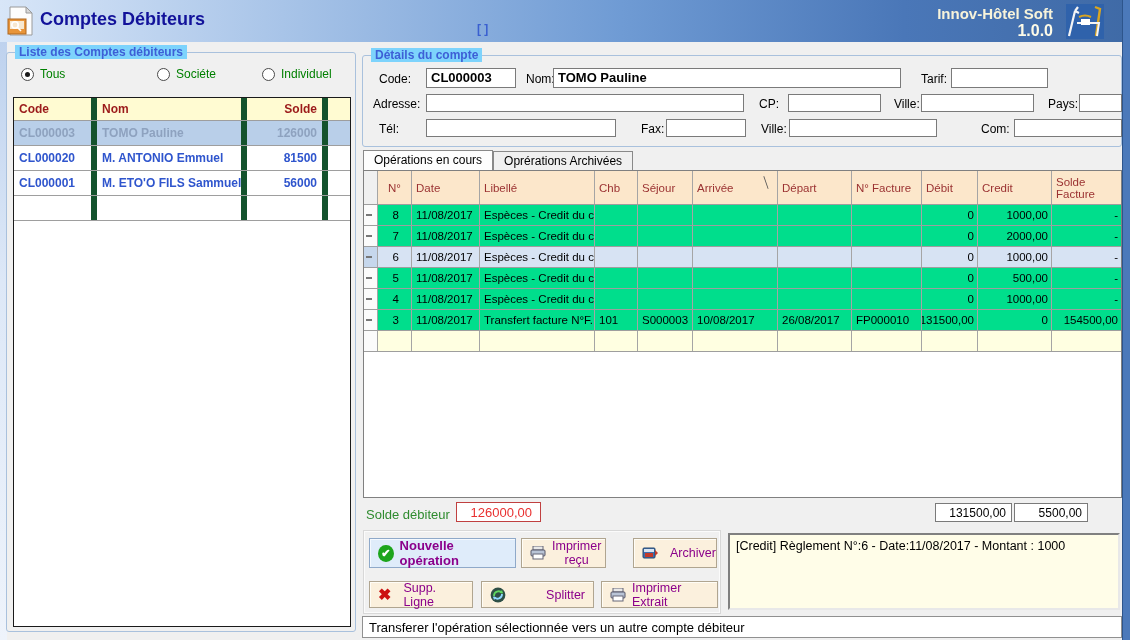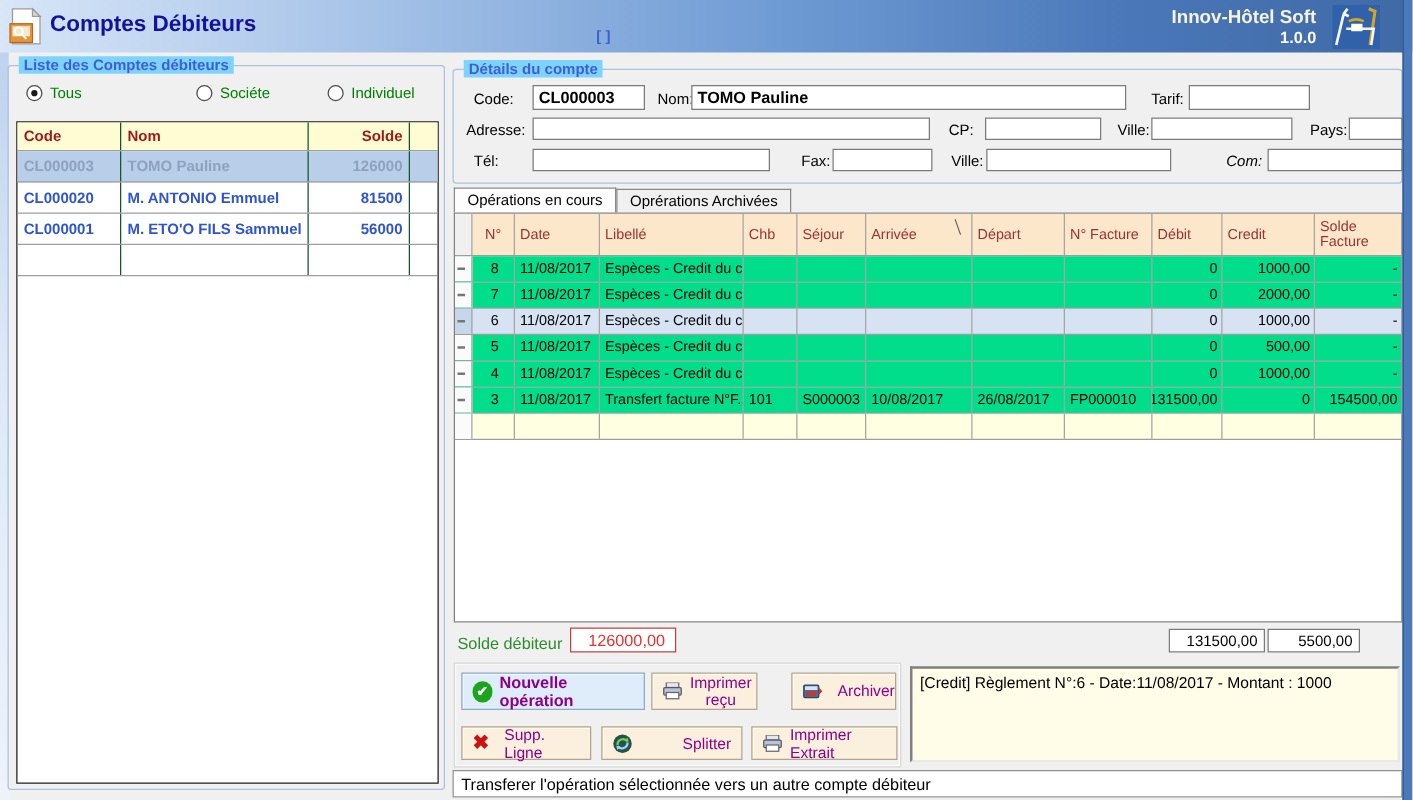--- a/index.html
+++ b/index.html
@@ -6,42 +6,42 @@
   html,body { width:1130px; height:640px; overflow:hidden; }
   body { font-family:"Liberation Sans", sans-serif; background:#f0f0f0; position:relative; font-size:12px; color:#000; }
 
   
   .titlebar { position:absolute; left:0; top:0; width:1130px; height:42px;
     background:linear-gradient(to right,#d8e6f8 0%,#a8c4e8 25%,#6f9bd4 55%,#4a77b8 80%,#3f6aa6 100%); }
   .app-icon { position:absolute; left:7px; top:6px; width:27px; height:30px; }
   .window-title { position:absolute; left:40px; top:9px; font-size:18px; font-weight:bold; color:#12129a; }
   .center-mark { position:absolute; left:477px; top:22px; font-size:12px; color:#3a5fd0; font-weight:bold; }
   .app-name { position:absolute; right:77px; top:5px; width:220px; text-align:right; font-size:15px; font-weight:bold; color:#f7f3da; }
-  .app-version { position:absolute; right:77px; top:22px; width:220px; text-align:right; font-size:13px; font-weight:bold; color:#fdfbe8; }
+  .app-version { position:absolute; right:77px; top:22px; width:220px; text-align:right; font-size:16px; font-weight:bold; color:#fdfbe8; }
   .app-logo { position:absolute; right:25px; top:3px; width:40px; height:37px; }
 
   .left-strip { position:absolute; left:0; top:42px; width:7px; height:598px;
     background:linear-gradient(to bottom,#bed2ee,#dde8f7 40%,#eef3fb); }
   .right-strip { position:absolute; right:0; top:0; width:8px; height:640px; background:#4b79ba; border-left:1px solid #2d558c; }
 
   
   .groupbox { position:absolute; border:1px solid #a9c1dd; border-radius:3px; }
   .group-label { position:absolute; top:-8px; left:8px; background:#7dd3fc; padding:0 4px; color:#3d5fd6; font-weight:bold; font-size:12px; white-space:nowrap; }
 
   
   .gb-accounts { left:6px; top:52px; width:350px; height:580px; }
   .radio-row { position:absolute; left:10px; top:14px; width:330px; height:18px; }
   .radio { position:absolute; display:flex; align-items:center; gap:6px; cursor:default; }
   .radio-circle { width:13px; height:13px; border-radius:50%; border:1px solid #4a4a4a; background:#fff; position:relative; }
   .radio.checked .radio-circle::after { content:""; position:absolute; left:3px; top:3px; width:5px; height:5px; border-radius:50%; background:#1a1a1a; }
   .radio-label { color:#008000; font-size:12px; }
 
   .accounts-table { position:absolute; left:6px; top:44px; width:338px; height:530px; background:#fff; border:1px solid #1a1a1a; }
   .atr { display:flex; border-bottom:1px solid #9e9e9e; }
-  .atc { border-right:1px solid #14532d; padding:0 5px; display:flex; align-items:center; overflow:hidden; white-space:nowrap; }
+  .atc { border-right:6px solid #14532d; padding:0 5px; display:flex; align-items:center; overflow:hidden; white-space:nowrap; }
   .atc.last { border-right:none; }
   .a-code { width:83px; } .a-nom { width:150px; } .a-solde { width:81px; justify-content:flex-end; } .a-fill { flex:1; border-right:none; }
   .ahead { height:23px; background:#fffbd2; }
   .ahead .atc { color:#9b1a1a; font-weight:bold; }
   .arow { height:25px; font-weight:bold; color:#2f55cd; }
   .arow.sel { background:#b9cfe9; color:#8ea2bf; }
   .aempty { height:25px; }
 
   
   .gb-details { left:362px; top:55px; width:760px; height:92px; }
@@ -203,21 +203,21 @@
   <div class="field" style="left:558px; top:38px; width:113px; height:18px;"></div>
   <div class="flabel" style="left:685px; top:41px;">Pays:</div>
   <div class="field" style="left:716px; top:38px; width:43px; height:18px;"></div>
 
   <div class="flabel" style="left:16px; top:66px;">Tél:</div>
   <div class="field" style="left:63px; top:63px; width:190px; height:18px;"></div>
   <div class="flabel" style="left:278px; top:66px;">Fax:</div>
   <div class="field" style="left:303px; top:63px; width:80px; height:18px;"></div>
   <div class="flabel" style="left:398px; top:66px;">Ville:</div>
   <div class="field" style="left:426px; top:63px; width:148px; height:18px;"></div>
-  <div class="flabel" style="left:618px; top:66px;font-style:italic;">Com:</div>
+  <div class="flabel" style="left:618px; top:66px;">Com:</div>
   <div class="field" style="left:651px; top:63px; width:108px; height:18px;"></div>
 </div>
 
 <div class="tabs">
   <div class="tab active">Opérations en cours</div>
   <div class="tab">Oprérations Archivées</div>
 </div>
 
 <div class="grid">
   <div class="grow ghead">

